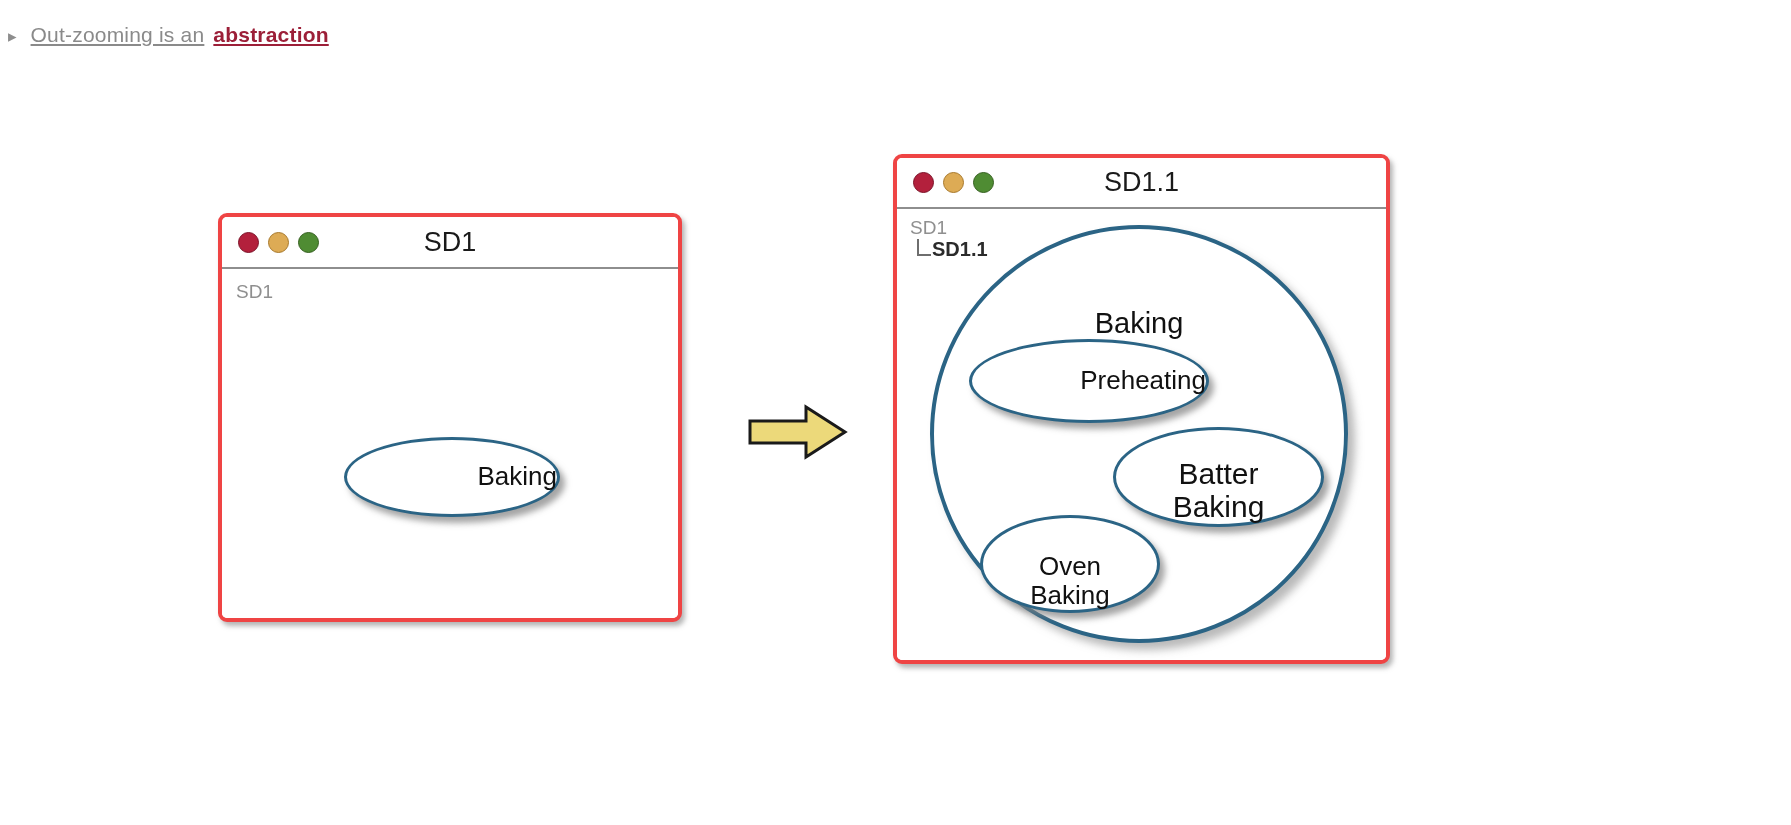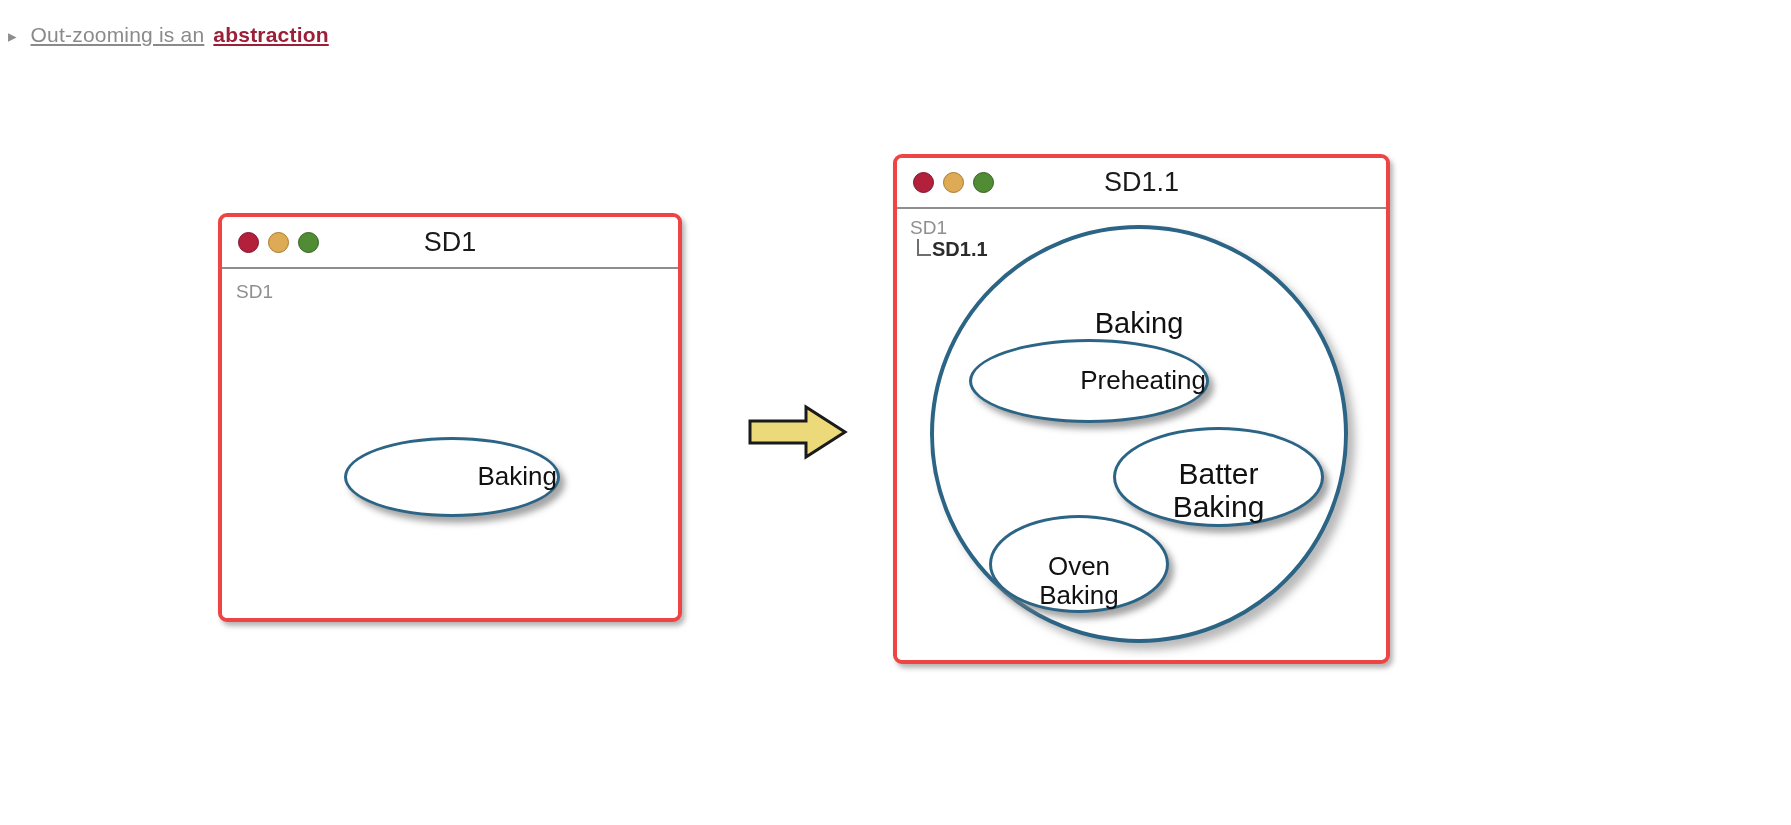--- a/index.html
+++ b/index.html
@@ -207,19 +207,19 @@
 
     <div class="shape ellipse" style="left:72px; top:130px; width:240px; height:84px; font-size:26px;">
       <span>Preheating</span>
     </div>
 
     <div class="shape ellipse" style="left:216px; top:218px; width:211px; height:100px; font-size:30px; flex-direction:column;">
       <span>Batter</span>
       <span>Baking</span>
     </div>
 
-    <div class="shape ellipse" style="left:92px; top:306px; width:180px; height:98px; font-size:26px; flex-direction:column;">
+    <div class="shape ellipse" style="left:83px; top:306px; width:180px; height:98px; font-size:26px; flex-direction:column;">
       <span>Oven</span>
       <span>Baking</span>
     </div>
 
   </div>
 </div>
 
 </body></html>

